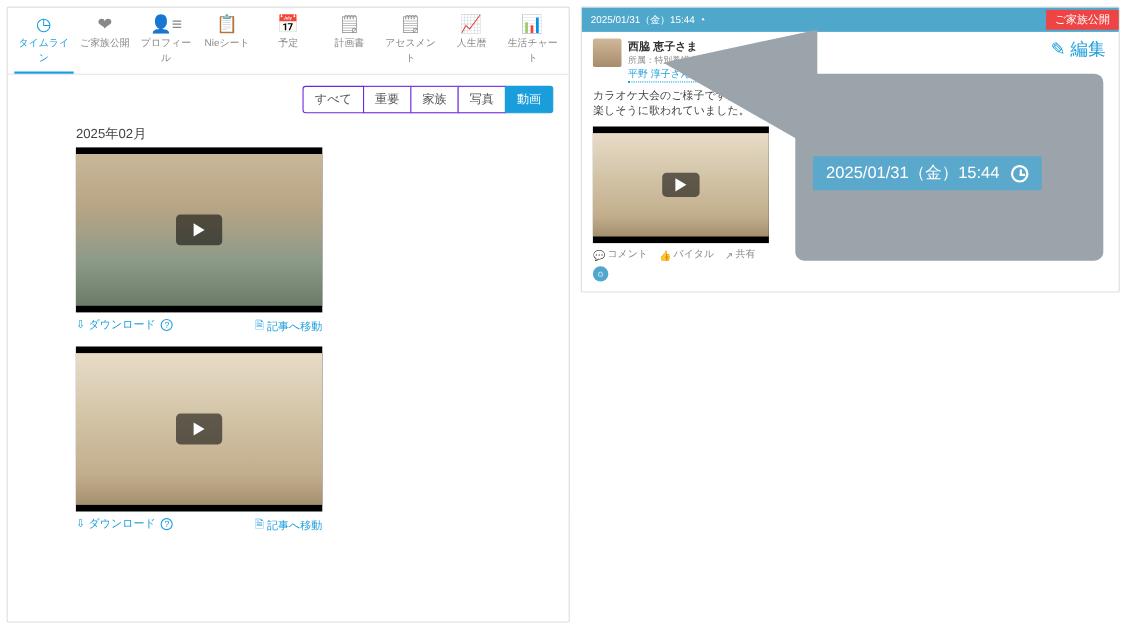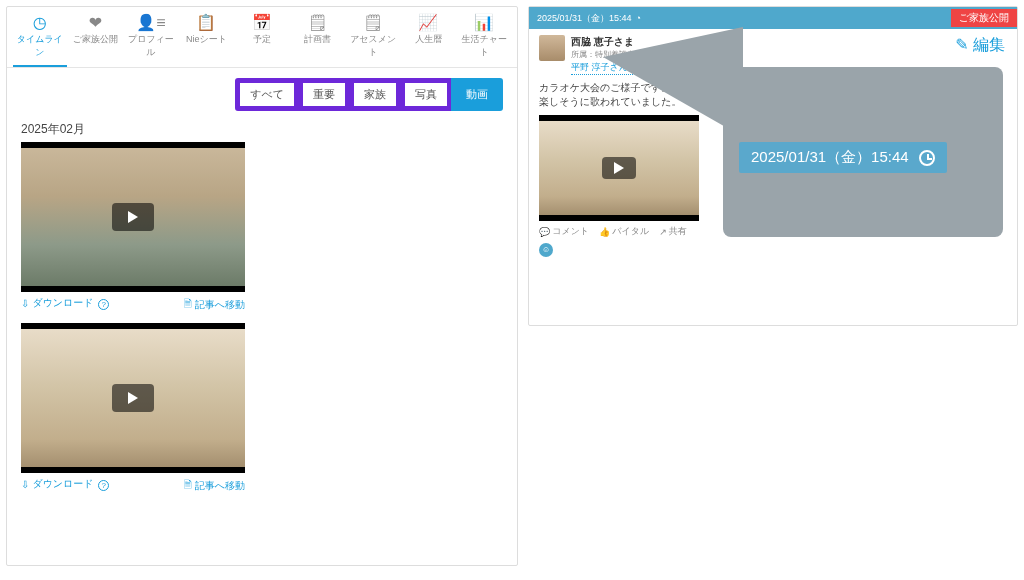--- a/index.html
+++ b/index.html
@@ -12,21 +12,21 @@
     color: #555;
     display: flex;
     gap: 10px;
   }
   .panel-left, .panel-right {
     border: 1px solid #ddd;
     background: #fff;
     border-radius: 2px;
   }
   .panel-left { width: 512px; height: 560px; overflow: hidden; }
-  .panel-right { width: 490px; height: 320px; position: relative; }
+  .panel-right { width: 490px; height: 260px; position: relative; }
 
   
   .topnav {
     display: flex;
     border-bottom: 1px solid #e5e5e5;
     padding: 4px 6px 0 6px;
     gap: 2px;
   }
   .navitem {
     flex: 1;
@@ -35,35 +35,35 @@
     color: #888;
     padding: 4px 0 6px;
     cursor: pointer;
   }
   .navitem.active { color: #1a9edb; border-bottom: 2px solid #1a9edb; }
   .navitem .ico { font-size: 16px; display: block; margin-bottom: 2px; line-height: 1; }
 
   
   .filters { display: flex; justify-content: flex-end; padding: 10px 14px 4px; }
   .filterbtn {
-    border: 5px solid #6d28d9;
+    border: 1px solid #6d28d9;
     padding: 4px 10px;
     font-size: 11px;
     color: #555;
     cursor: pointer;
     background: #fff;
     margin-left: -1px;
   }
   .filterbtn:first-child { border-radius: 3px 0 0 3px; }
   .filterbtn:last-child { border-radius: 0 3px 3px 0; }
   .filterbtn.active { background: #1a9edb; color: #fff; border-color: #1a9edb; }
 
   
   .content { padding: 6px 14px; }
-  .month { margin-bottom: 10px; }
+  .month { margin-bottom: 10px; margin-left: 48px; }
   .month-title { font-size: 12px; color: #444; margin-bottom: 4px; }
   .thumb {
     width: 224px; height: 150px;
     background: #000;
     position: relative;
     display: flex; align-items: center; justify-content: center;
     overflow: hidden;
   }
   .thumb .scene { position:absolute; inset:6px 0; }
   .thumb.scene-a .scene { background: linear-gradient(180deg,#c9b79a 0%,#b8a585 35%,#8d9a89 70%,#6c7b68 100%); }

